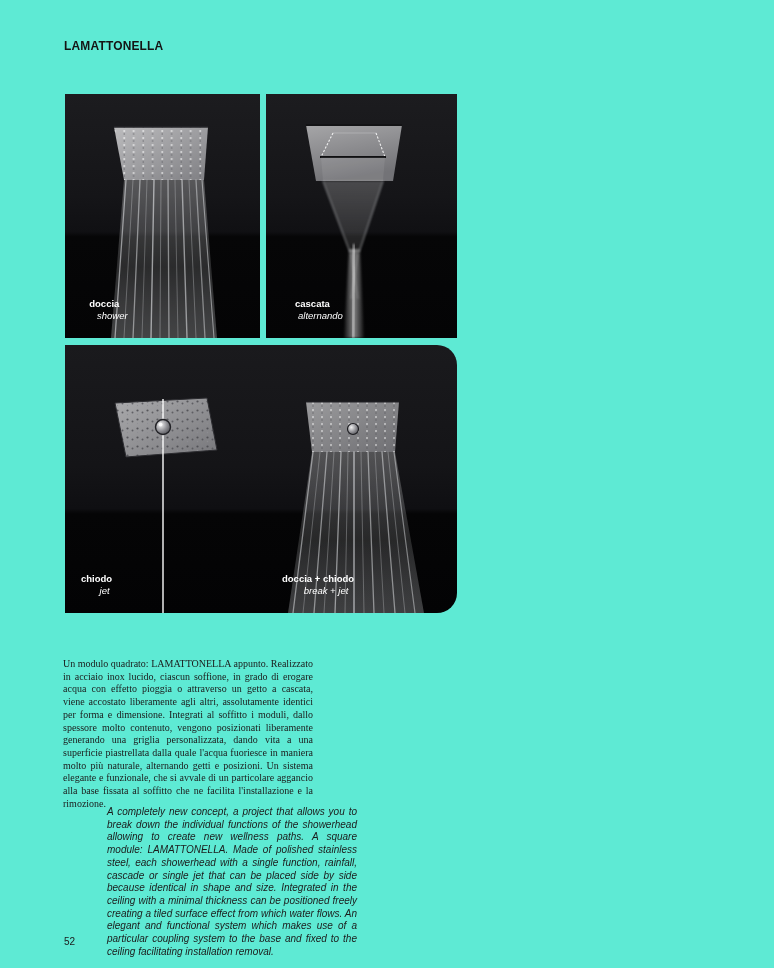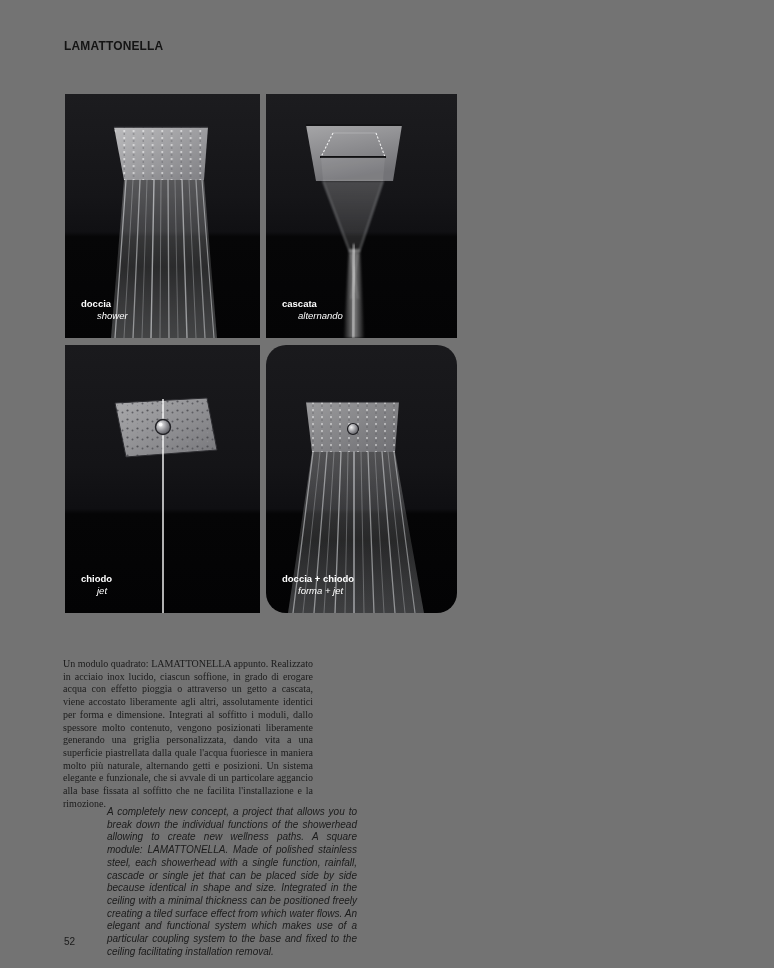--- a/index.html
+++ b/index.html
@@ -1,37 +1,37 @@
 <!DOCTYPE html>
 <html><head>
 <meta charset="utf-8">
 <style>
   html,body{margin:0;padding:0;}
   .page{
     position:relative;
     width:774px;height:968px;
-    background:#737373;
+    background:#5eead4;
     font-family:"Liberation Sans", sans-serif;
     overflow:hidden;
   }
   .page-title{
     position:absolute;left:64px;top:38px;margin:0;
     font-size:13px;font-weight:700;color:#141414;
     letter-spacing:0.2px;
     transform:scaleX(0.92);transform-origin:left center;
   }
   .panel{
-    position:absolute;overflow:hidden;margin:0;
+    position:absolute;overflow:hidden;margin:0;text-align:center;
   }
   #p1{left:65px;top:94px;width:195px;height:244px;
       background:linear-gradient(180deg,#1c1c1f 0%,#151518 42%,#101013 56.5%,#060607 58.5%,#040405 100%);}
   #p2{left:266px;top:94px;width:191px;height:244px;
       background:linear-gradient(180deg,#1c1c1f 0%,#151518 42%,#101013 56.5%,#060607 58.5%,#040405 100%);}
   #p3{left:65px;top:345px;width:195px;height:268px;
-      background:linear-gradient(180deg,#1a1a1d 0%,#141417 45%,#0f0f12 61%,#050506 63%,#030304 100%);}
+      background:linear-gradient(180deg,#1a1a1d 0%,#141417 45%,#0f0f12 61%,#050506 63%,#030304 100%);padding-left:32px;}
   #p4{left:266px;top:345px;width:191px;height:268px;
       background:linear-gradient(180deg,#1a1a1d 0%,#141417 45%,#0f0f12 61%,#050506 63%,#030304 100%);border-radius:20px;}
   .panel svg{position:absolute;left:0;top:0;}
   .panel figcaption{
     position:absolute;left:16px;bottom:17px;color:#ffffff;
     font-size:9.5px;line-height:11.5px;
   }
   .label-it{display:block;font-weight:700;}
   .label-en{display:block;font-style:italic;font-weight:400;margin-left:16px;}
   .body-par{
@@ -217,21 +217,21 @@
           <line x1="95" y1="107" x2="98" y2="268" stroke-width="0.9" opacity="0.32"></line>
           <line x1="102" y1="107" x2="108" y2="268" stroke-width="1.3" opacity="0.5"></line>
           <line x1="109" y1="107" x2="118" y2="268" stroke-width="0.9" opacity="0.3"></line>
           <line x1="116" y1="107" x2="129" y2="268" stroke-width="1.3" opacity="0.5"></line>
           <line x1="122" y1="107" x2="139" y2="268" stroke-width="0.9" opacity="0.33"></line>
           <line x1="128" y1="107" x2="149" y2="268" stroke-width="1.2" opacity="0.45"></line>
         </g>
       </svg>
       <figcaption>
         <span class="label-it">doccia + chiodo</span>
-        <span class="label-en">forma + jet</span>
+        <span class="label-en">break + jet</span>
       </figcaption>
     </figure>
 
   </div>
 
   <p class="body-par" id="par-it">Un modulo quadrato: LAMATTONELLA appunto. Realizzato in acciaio inox lucido, ciascun soffione, in grado di erogare acqua con effetto pioggia o attraverso un getto a cascata, viene accostato liberamente agli altri, assolutamente identici per forma e dimensione. Integrati al soffitto i moduli, dallo spessore molto contenuto, vengono posizionati liberamente generando una griglia personalizzata, dando vita a una superficie piastrellata dalla quale l'acqua fuoriesce in maniera molto più naturale, alternando getti e posizioni. Un sistema elegante e funzionale, che si avvale di un particolare aggancio alla base fissata al soffitto che ne facilita l'installazione e la rimozione.</p>
   <p class="body-par" id="par-en">A completely new concept, a project that allows you to break down the individual functions of the showerhead allowing to create new wellness paths. A square module: LAMATTONELLA. Made of polished stainless steel, each showerhead with a single function, rainfall, cascade or single jet that can be placed side by side because identical in shape and size. Integrated in the ceiling with a minimal thickness can be positioned freely creating a tiled surface effect from which water flows. An elegant and functional system which makes use of a particular coupling system to the base and fixed to the ceiling facilitating installation removal.</p>
 
   <div class="page-num">52</div>
 

